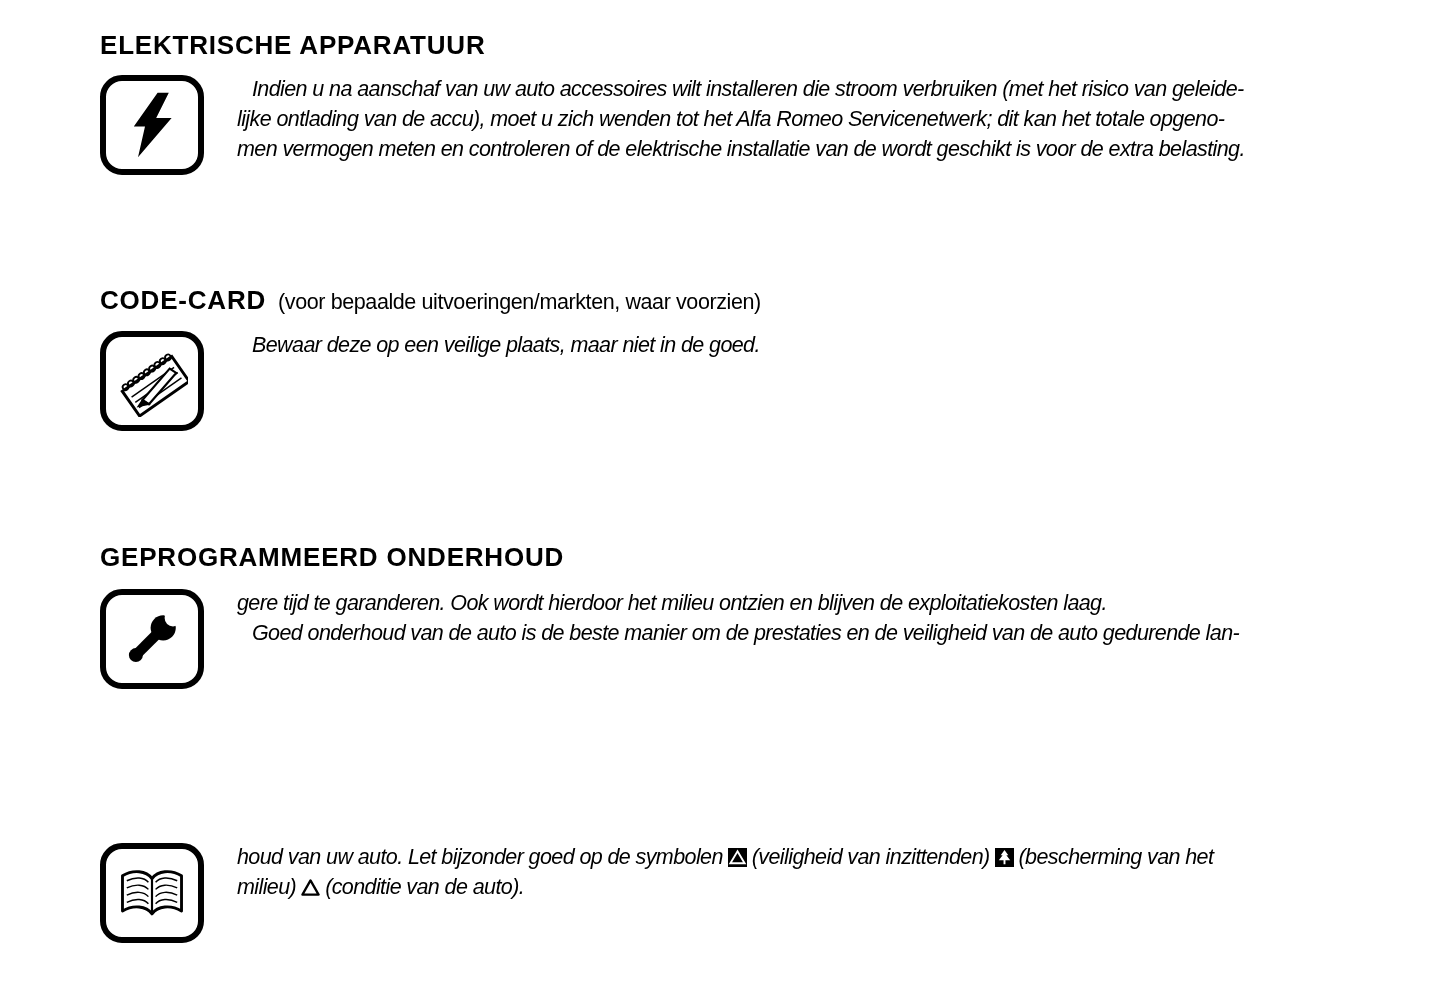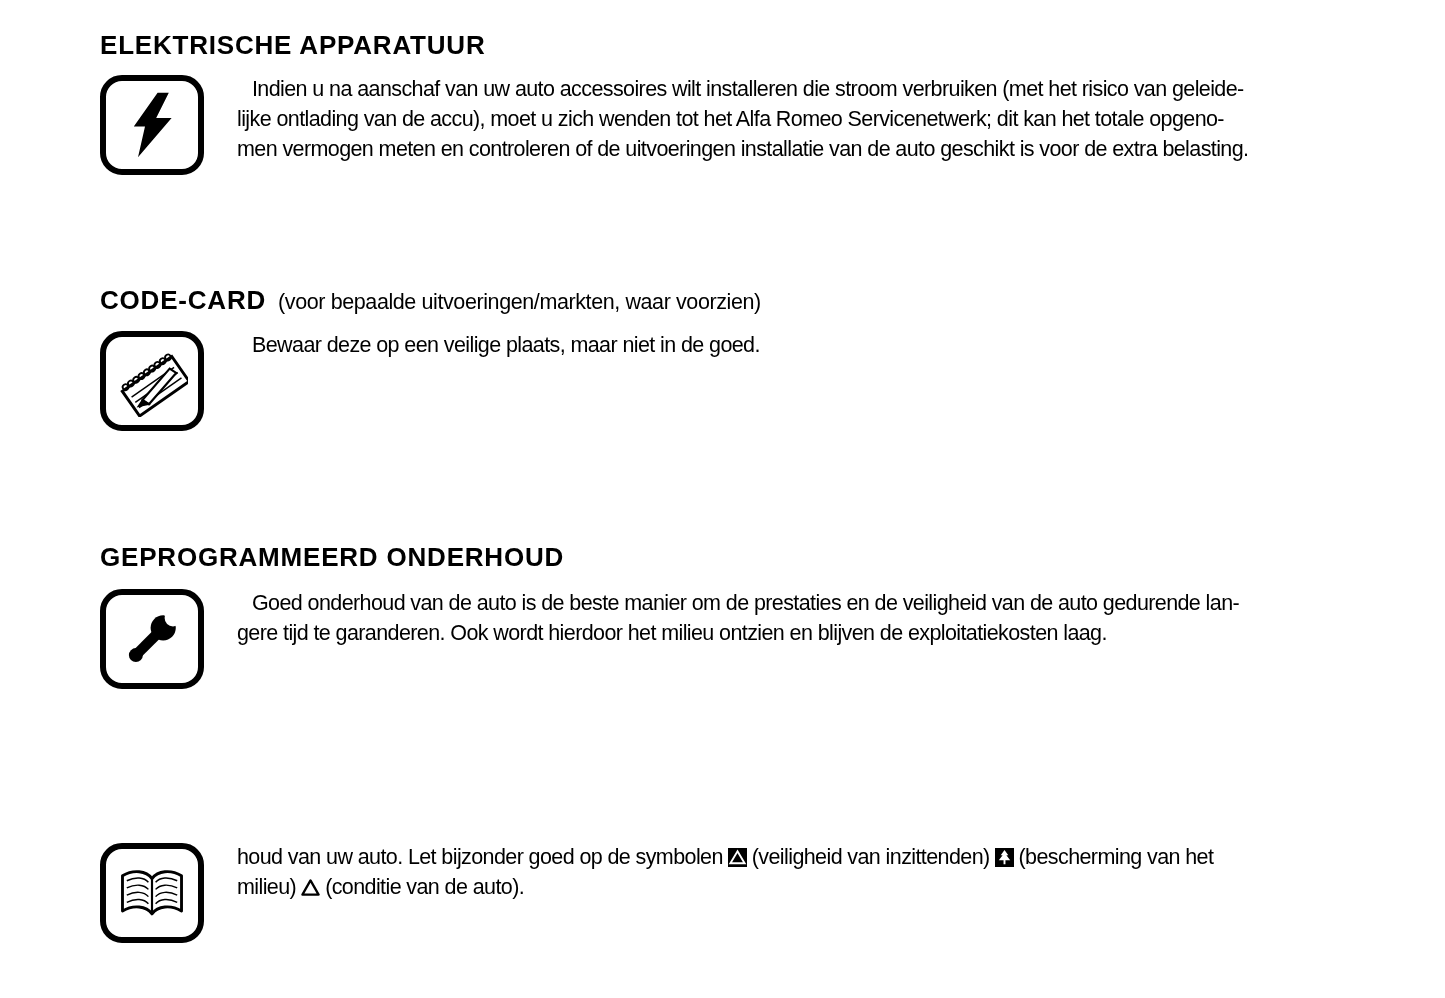--- a/index.html
+++ b/index.html
@@ -33,20 +33,21 @@
     letter-spacing: -0.4px;
     margin-left: 12px;
     margin-top: 32px;
   }
   .row {
     position: absolute;
     left: 100px;
     right: 40px;
     display: flex;
     align-items: flex-start;
+    font-style: italic;
   }
   .iconbox {
     flex: 0 0 auto;
     width: 92px;
     height: 88px;
     border: 6px solid #000;
     border-radius: 22px;
     background: #fff;
     display: flex;
     align-items: center;
@@ -82,21 +83,21 @@
 
   <div class="row" style="top:72px">
     <div class="iconbox">
       <svg width="70" height="70" viewBox="0 0 100 100">
         <polygon points="58,4 24,52 40,52 30,96 78,40 56,40 74,4" fill="#000"></polygon>
       </svg>
     </div>
     <div class="body">
       <div class="line indent">Indien u na aanschaf van uw auto accessoires wilt installeren die stroom verbruiken (met het risico van geleide-</div>
       <div class="line">lijke ontlading van de accu), moet u zich wenden tot het Alfa Romeo Servicenetwerk; dit kan het totale opgeno-</div>
-      <div class="line">men vermogen meten en controleren of de uitvoeringen installatie van de auto geschikt is voor de extra belasting.</div>
+      <div class="line">men vermogen meten en controleren of de elektrische installatie van de wordt geschikt is voor de extra belasting.</div>
     </div>
   </div>
 
   <h2 class="hd" style="top:285px">
     <span>CODE-CARD</span><span class="hd-note">(voor bepaalde uitvoeringen/markten, waar voorzien)</span>
   </h2>
 
   <div class="row" style="top:328px">
     <div class="iconbox">
       <svg width="72" height="72" viewBox="0 0 100 100">
@@ -136,22 +137,22 @@
     <div class="iconbox">
       <svg width="70" height="70" viewBox="0 0 100 100">
         <circle cx="66" cy="34" r="18" fill="#000"></circle>
         <circle cx="80" cy="20" r="12" fill="#fff"></circle>
         <rect x="60" y="2" width="26" height="16" fill="#fff" transform="rotate(45 73 10)"></rect>
         <line x1="28" y1="72" x2="60" y2="40" stroke="#000" stroke-width="15" stroke-linecap="round"></line>
         <circle cx="27" cy="73" r="10" fill="#000"></circle>
       </svg>
     </div>
     <div class="body">
+      <div class="line">gere tijd te garanderen. Ook wordt hierdoor het milieu ontzien en blijven de exploitatiekosten laag.</div>
       <div class="line indent">Goed onderhoud van de auto is de beste manier om de prestaties en de veiligheid van de auto gedurende lan-</div>
-      <div class="line">gere tijd te garanderen. Ook wordt hierdoor het milieu ontzien en blijven de exploitatiekosten laag.</div>
     </div>
   </div>
 
 
   <div class="row" style="top:840px">
     <div class="iconbox">
       <svg width="72" height="72" viewBox="0 0 100 100">
         <path d="M50,30 C42,19 24,17 9,26 L9,75 C24,66 42,68 50,79 C58,68 76,66 91,75 L91,26 C76,17 58,19 50,30 Z" fill="#fff" stroke="#000" stroke-width="4" stroke-linejoin="round"></path>
         <line x1="50" y1="30" x2="50" y2="79" stroke="#000" stroke-width="3"></line>
         <g fill="none" stroke="#000" stroke-width="2">

